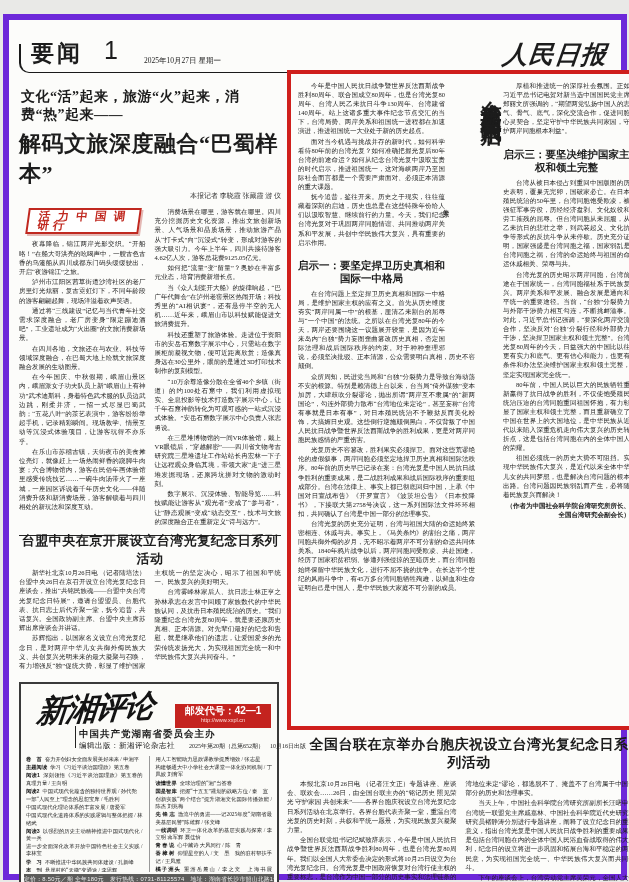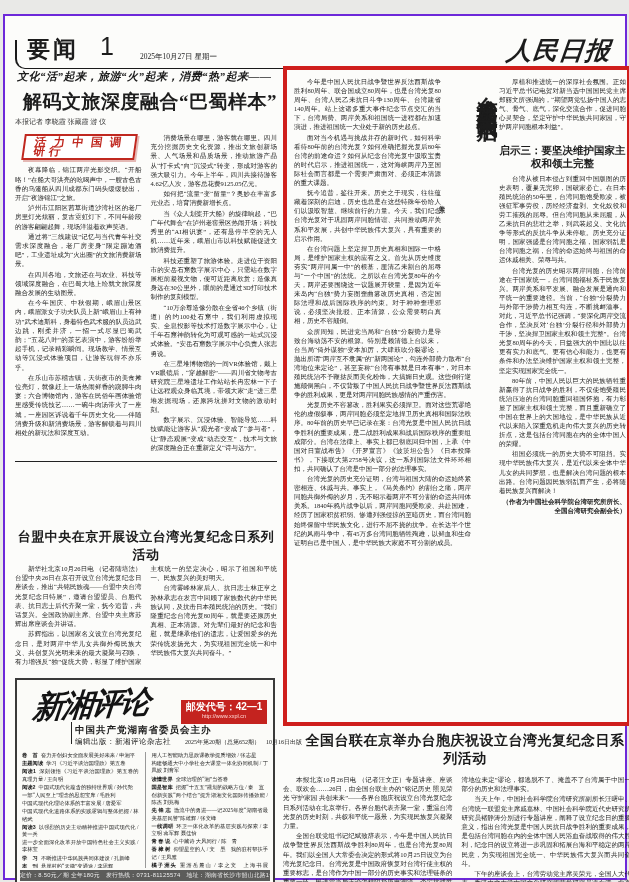--- a/index.html
+++ b/index.html
@@ -5,40 +5,40 @@
   html,body{margin:0;padding:0;}
   body{
     width:629px;height:882px;position:relative;overflow:hidden;
     background:#e9e9e7;
     font-family:"Liberation Serif","DejaVu Serif",serif;
     color:#1c1c1c;
     -webkit-font-smoothing:antialiased;
   }
   .page{
     position:absolute;left:3px;top:14px;right:2px;bottom:2px;
-    background:#fcfcfa;border:2px solid #6d28d9;
+    background:#fcfcfa;border:6px solid #6d28d9;
   }
   
   .hdr-rule{
     position:absolute;left:10px;top:24px;width:608px;height:28px;
     border-left:2px solid #1a1a1a;border-bottom:1.5px solid #1a1a1a;
     border-bottom-left-radius:10px;
   }
   .hdr-edition{position:absolute;left:22px;top:18px;font-size:23px;font-weight:bold;letter-spacing:3px;font-family:"Liberation Sans",sans-serif;}
   .hdr-pageno{position:absolute;left:95px;top:16px;font-size:25px;font-family:"Liberation Sans",sans-serif;}
   .hdr-date{position:absolute;left:135px;top:36px;font-size:7.5px;color:#222;}
   .masthead{
     position:absolute;right:14px;top:18px;font-size:25px;font-weight:bold;
     font-style:italic;transform:skewX(-6deg);letter-spacing:1px;
   }
   
   .lead{position:absolute;left:10px;top:50px;width:262px;}
-  .lead-kicker{font-size:11px;font-weight:bold;margin:3px 0 0 2px;letter-spacing:.5px;font-style:italic;}
-  .lead-headline{font-size:19px;font-weight:bold;margin:5px 0 2px 0;text-align:right;letter-spacing:.5px;}
-  .lead-byline{font-size:7px;text-align:left;color:#333;margin:2px 0 6px 0;}
+  .lead-kicker{font-size:14px;font-weight:bold;margin:18px 0 0 2px;letter-spacing:.5px;}
+  .lead-headline{font-size:22px;font-weight:bold;margin:5px 0 2px 0;text-align:left;letter-spacing:.5px;}
+  .lead-byline{font-size:7px;text-align:right;color:#333;margin:2px 0 6px 0;}
   .badge{
     display:inline-block;border:2px solid #c0281f;color:#c0281f;background:#fff;
     font-weight:bold;font-size:11.5px;letter-spacing:4px;padding:2px 9px;
     transform:skewX(-8deg);margin:1px 6px 5px 8px;
     box-shadow:2px 2px 0 #e4b8b4;font-family:"Liberation Sans",sans-serif;
   }
   .body-cols{
     column-count:2;column-gap:9px;column-fill:auto;
     font-size:6.5px;line-height:9.2px;text-align:justify;overflow:hidden;
   }
@@ -58,21 +58,21 @@
   
   .ad{
     position:absolute;left:10px;top:662px;width:260px;height:208px;
     border:2px solid #3a3a3a;background:#fbfbf8;padding:3px 4px;box-sizing:border-box;
   }
   .ad-logo{
     position:absolute;left:16px;top:4px;font-size:31px;font-weight:bold;font-style:italic;
     transform:rotate(-3deg) skewX(-8deg);letter-spacing:-2px;color:#141414;
   }
   .ad-postal{
-    position:absolute;right:6px;top:20px;width:86px;height:24px;background:#c4231f;
+    position:absolute;right:6px;top:20px;width:96px;height:24px;background:#c4231f;
     color:#fff;text-align:center;font-family:"Liberation Sans",sans-serif;
   }
   .ad-postal .code{font-size:10px;font-weight:bold;line-height:13px;}
   .ad-postal .url{font-size:5.5px;line-height:7px;color:#ffd9d6;}
   .ad-org{position:absolute;left:58px;top:44px;font-size:9.5px;font-weight:bold;letter-spacing:1px;}
   .ad-pub{position:absolute;left:58px;top:57px;font-size:7.5px;letter-spacing:.5px;}
   .ad-issue{position:absolute;left:168px;top:58px;font-size:6px;color:#222;white-space:nowrap;}
   .ad-rule{position:absolute;left:54px;top:42px;bottom:140px;border-left:1.5px solid #222;}
   .ad-toc{
     position:absolute;left:5px;right:5px;top:72px;height:116px;overflow:hidden;
@@ -201,20 +201,21 @@
     <div class="ad-footer">定价：8.50元／期 全年180元　发行热线：0731-81125574　地址：湖南省长沙市韶山北路1号　邮编：410011</div>
   </div>
 
   <div class="redbox">
     <div class="rb-col-left">
       <div class="rb-spacer"></div>
       <div>
           <p class="bp">今年是中国人民抗日战争暨世界反法西斯战争胜利80周年、联合国成立80周年，也是台湾光复80周年、台湾人民乙未抗日斗争130周年、台湾建省140周年。站上这诸多重大事件纪念节点交汇的当下，台湾局势、两岸关系和祖国统一进程都在加速演进，推进祖国统一大业处于新的历史起点。</p>
           <p class="bp">面对当今机遇与挑战并存的新时代，如何科学看待80年前的台湾光复？如何准确把握光复后80年台湾的前途命运？如何从纪念台湾光复中汲取宝贵的时代启示，推进祖国统一，这对海峡两岸乃至国际社会而言都是一个需要严肃面对、必须正本清源的重大课题。</p>
           <p class="bp">抚今追昔，鉴往开来。历史之于现实，往往蕴藏着深刻的启迪，历史也总是在这些特殊年份给人们以汲取智慧、继续前行的力量。今天，我们纪念台湾光复对于巩固两岸同胞情谊、共同推动两岸关系和平发展，共创中华民族伟大复兴，具有重要的启示作用。</p>
+          <h4 class="sh">启示一：要坚定捍卫历史真相和国际一中格局</h4>
           <p class="bp">在台湾问题上坚定捍卫历史真相和国际一中格局，是维护国家主权的应有之义。首先从历史维度夯实“两岸同属一中”的根基，厘清乙未割台的屈辱与“一个中国”的法统。之所以在台湾光复80年的今天，两岸还要围绕这一议题展开较量，是因为近年来岛内“台独”势力妄图歪曲篡改历史真相，否定国际法理和战后国际秩序的约束。对于种种歪理邪说，必须坚决批驳、正本清源，公众需要明白真相，历史不容颠倒。</p>
           <p class="bp">众所周知，民进党当局和“台独”分裂势力是导致台海动荡不安的根源。特别是赖清德上台以来，台当局“倚外谋独”变本加厉，大肆鼓吹分裂谬论，抛出所谓“两岸互不隶属”的“新两国论”，勾连外部势力散布“台湾地位未定论”，甚至妄称“台湾有事就是日本有事”，对日本殖民统治不予鞭挞反而美化粉饰，大搞媚日史观。这些倒行逆施颠倒黑白，不仅背叛了中国人民抗日战争暨世界反法西斯战争的胜利成果，更是对两岸同胞民族感情的严重伤害。</p>
           <p class="bp">光复历史不容篡改，胜利果实必须捍卫。面对这些荒谬绝伦的虚假叙事，两岸同胞必须坚定地捍卫历史真相和国际法秩序。80年前的历史早已记录在案：台湾光复是中国人民抗日战争胜利的重要成果，是二战胜利成果和战后国际秩序的重要组成部分。台湾在法律上、事实上都已彻底回归中国，上承《中国对日宣战布告》《开罗宣言》《波茨坦公告》《日本投降书》，下接联大第2758号决议，这一系列国际法文件环环相扣，共同确认了台湾是中国一部分的法理事实。</p>
           <p class="bp">台湾光复的历史充分证明，台湾与祖国大陆的命运始终紧密相连、休戚与共。事实上，《马关条约》的割台之痛，两岸同胞共御外侮的岁月，无不昭示着两岸不可分割的命运共同体关系。1840年鸦片战争以后，两岸同胞同受欺凌、共赴国难，经历了国家积贫积弱、惨遭列强侵掠的至暗历史，而台湾同胞始终保留中华民族文化，进行不屈不挠的抗争。在长达半个世纪的风雨斗争中，有45万多台湾同胞牺牲殉难，以鲜血和生命证明自己是中国人，是中华民族大家庭不可分割的成员。</p>
         </div>
     </div>
     <div class="rb-title">台湾光复八十周年的当代启示</div>
     <div class="rb-author">朱卫东</div>
     <div class="rb-col-right">
         <p class="bp">厚植和推进统一的深厚社会氛围。正如习近平总书记电贺对新当选中国国民党主席郑丽文所强调的，“期望两党弘扬中国人的志气、骨气、底气，深化交流合作，促进同胞心灵契合，坚定守护中华民族共同家园，守护两岸同胞根本利益”。</p>

